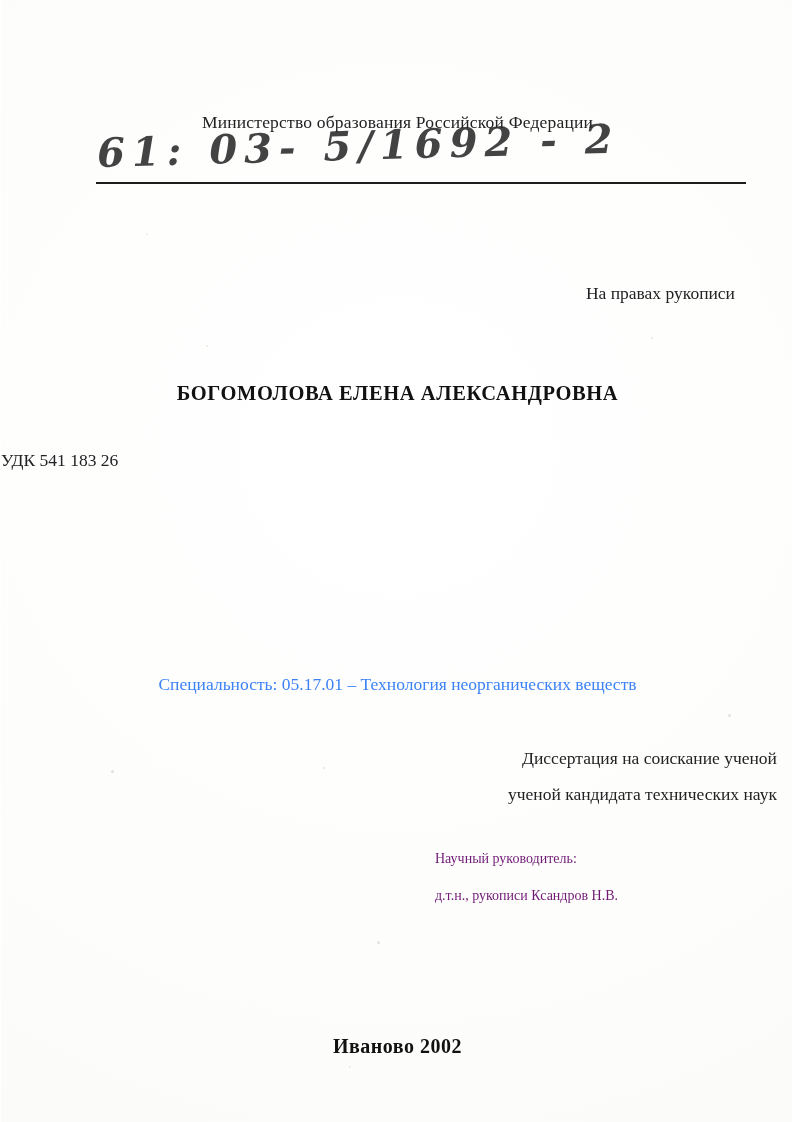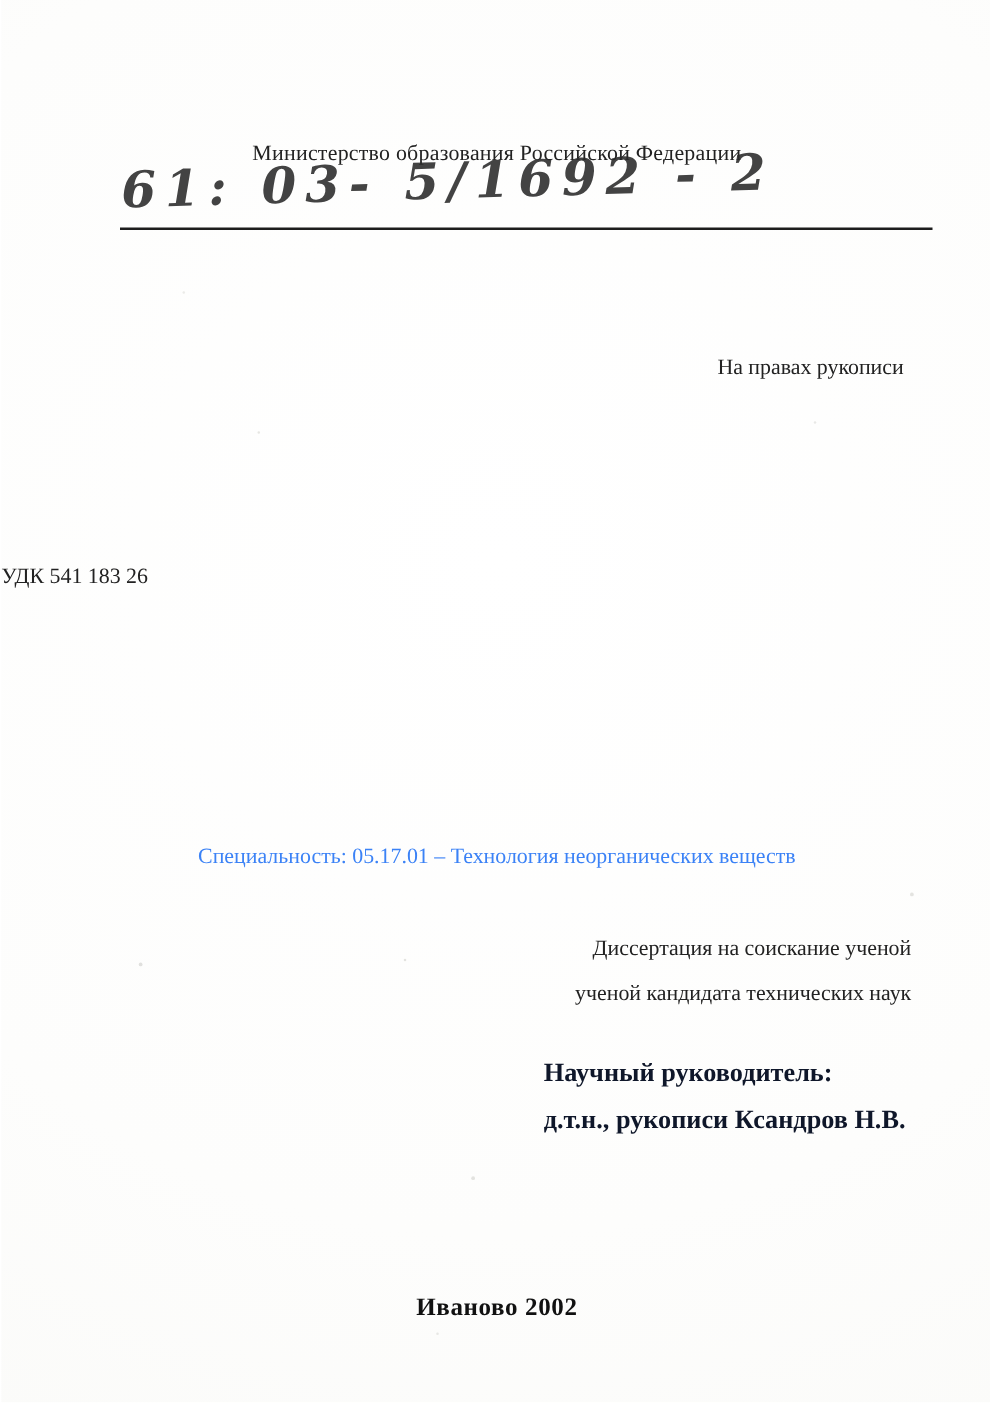--- a/index.html
+++ b/index.html
@@ -69,21 +69,21 @@
   
   #university {
     top: 222px;
     font-size: 17.5px;
     letter-spacing: 0.1px;
     color: #222;
   }
 
   
   #manuscript-rights {
-    left: 0;
+    left: 12px;
     top: 285px;
     width: 722px;
     text-align: right;
     font-size: 17.5px;
     color: #222;
   }
 
   
   #author-name {
     top: 383px;
@@ -127,42 +127,42 @@
     color: #3b82f6;
   }
 
   
   #dissertation-block {
     position: absolute;
     left: 0;
     top: 740px;
     width: 728px;
     text-align: right;
+    padding-left: 48px;
   }
   #dissertation-block .d-line {
     font-size: 17.5px;
     line-height: 36px;
     color: #222;
     white-space: nowrap;
   }
 
   
   #supervisor-block {
     position: absolute;
     left: 434px;
     top: 840px;
     width: 300px;
     text-align: left;
   }
   #supervisor-block .s-line {
-    font-size: 21px;
+    font-size: 14px;
     line-height: 37px;
-    color: #0f172a;
-    white-space: nowrap;
-    font-weight: bold;
+    color: #701a75;
+    white-space: nowrap;
   }
 
   
   #place-year {
     top: 1036px;
     font-size: 20px;
     font-weight: bold;
     letter-spacing: 0.5px;
     color: #111;
   }
@@ -183,20 +183,21 @@
   <div id="paper-tint"></div>
 
   <div class="line c-center" id="ministry">Министерство образования Российской Федерации</div>
 
   <div class="line" id="catalog-number">61: 03- 5/1692 - 2</div>
   <div id="catalog-rule"></div>
 
 
   <div class="line" id="manuscript-rights">На правах рукописи</div>
 
+  <div class="line c-center" id="author-name">БОГОМОЛОВА ЕЛЕНА АЛЕКСАНДРОВНА</div>
 
   <div class="line" id="udk">УДК 541 183 26</div>
 
 
   <div class="line c-center" id="specialty">Специальность: 05.17.01 – Технология неорганических веществ</div>
 
   <div id="dissertation-block">
     <div class="d-line">Диссертация на соискание ученой</div>
     <div class="d-line">ученой кандидата технических наук</div>
   </div>

